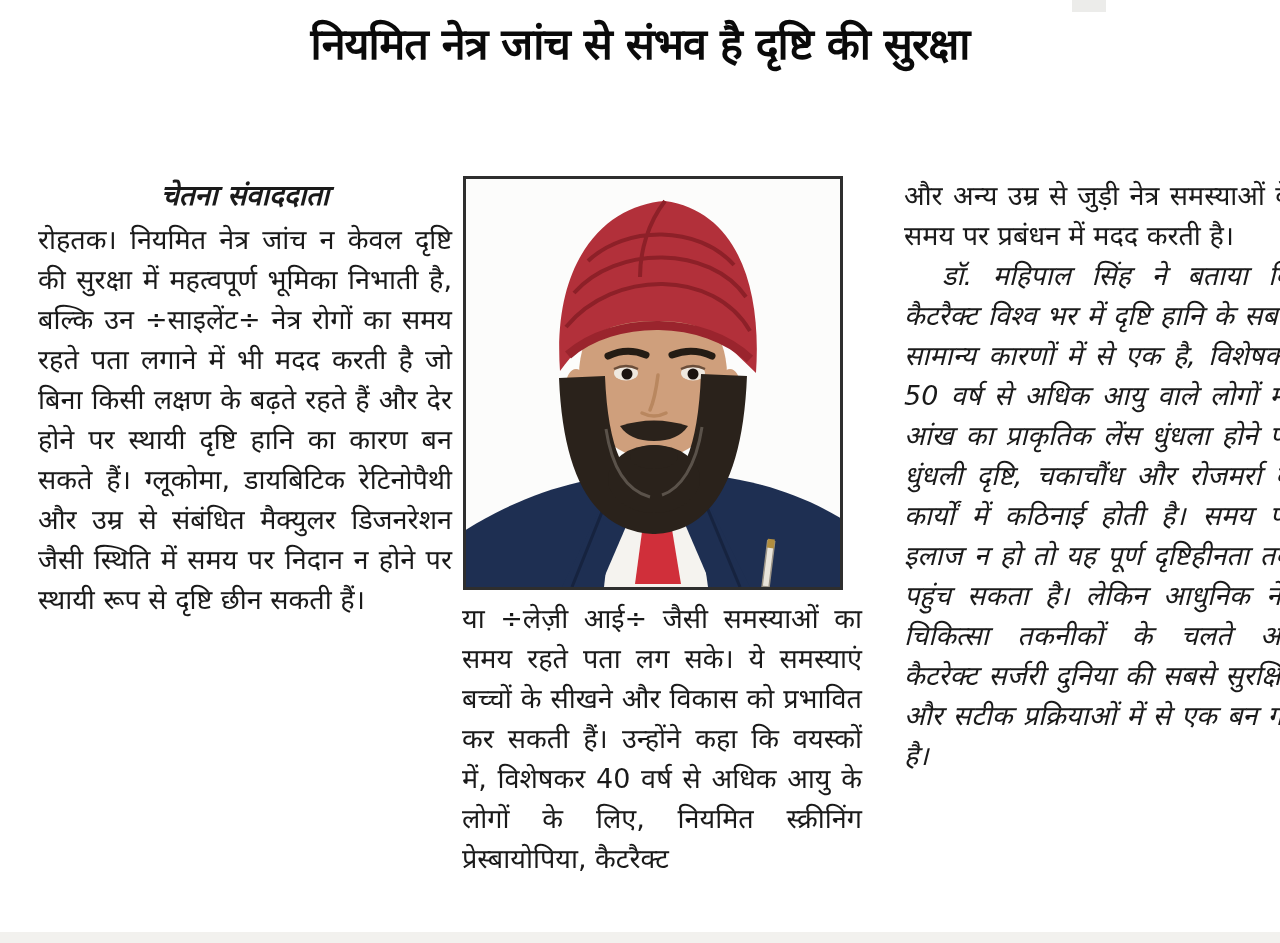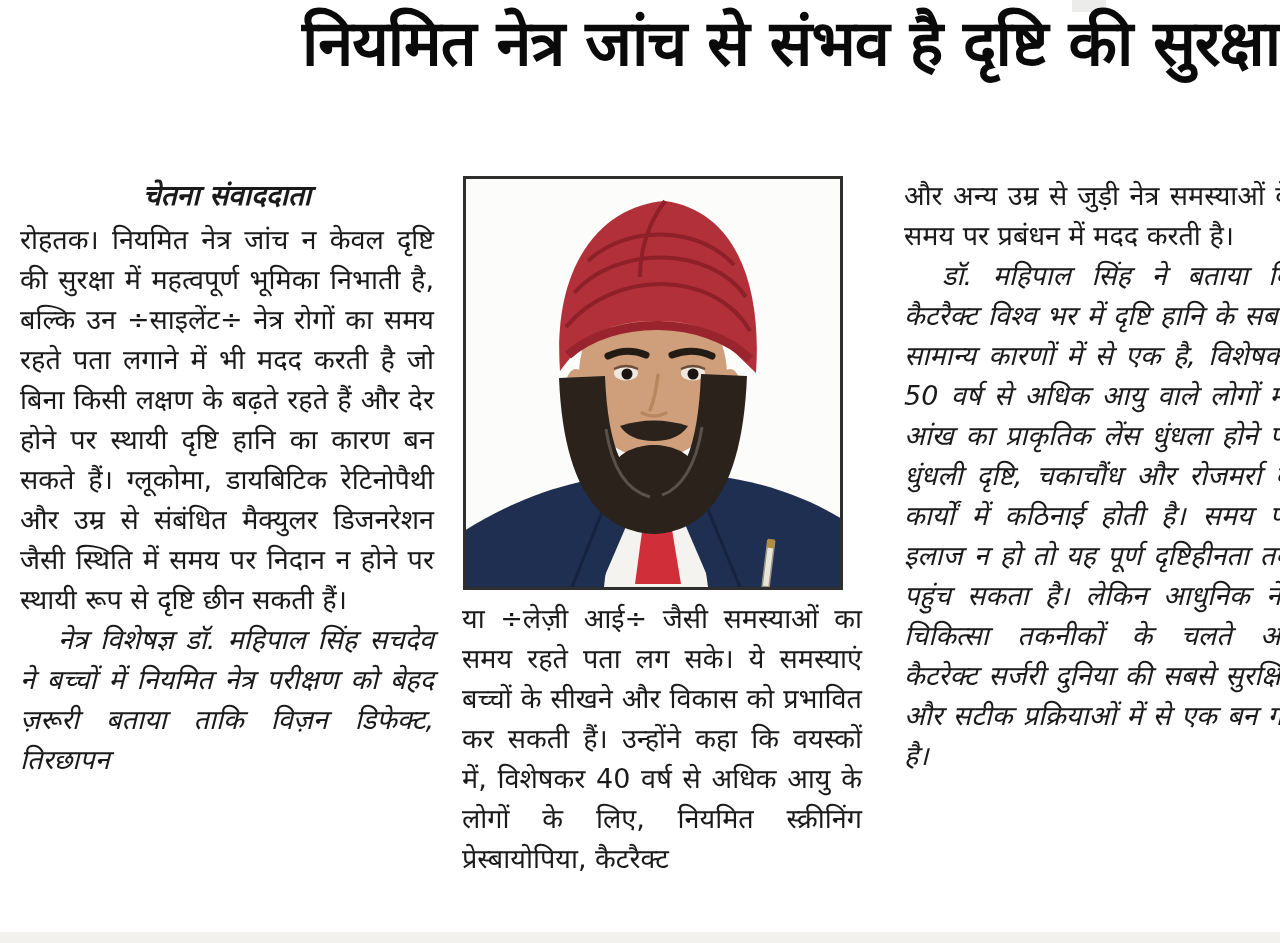--- a/index.html
+++ b/index.html
@@ -8,36 +8,36 @@
     background: #ffffff;
     position: relative;
     overflow: hidden;
     font-family: "DejaVu Sans", sans-serif;
     color: #161616;
     -webkit-font-smoothing: antialiased;
   }
   .headline {
     position: absolute;
     top: 2px; left: 0; width: 1280px;
-    text-align: right;
+    text-align: center;
     font-weight: 700;
-    font-size: 63px;
+    font-size: 43px;
     line-height: 84px;
     color: #0a0a0a;
     letter-spacing: -1px;
   }
   .col {
     position: absolute;
     top: 176px;
     text-align: justify;
     font-size: 27px;
     line-height: 40px;
     color: #1a1a1a;
   }
-  .col-left   { left: 20px;  width: 414px; }
+  .col-left   { left: 38px;  width: 414px; }
   .col-middle { left: 462px; width: 400px; }
   .col-right  { left: 904px; width: 392px; }
   .byline {
     text-align: center;
     font-weight: 700;
     font-style: italic;
     font-size: 28px;
     line-height: 40px;
     margin: 0 0 4px 0;
   }
@@ -70,21 +70,20 @@
 
 <div class="corner-smudge"></div>
 
 <header class="headline">
   <div>नियमित नेत्र जांच से संभव है दृष्टि की सुरक्षा</div>
 </header>
 
 <section class="col col-left">
   <div class="byline">चेतना संवाददाता</div>
   <p class="body-text"><span class="dateline">रोहतक।</span> <span>नियमित नेत्र जांच न केवल दृष्टि की सुरक्षा में महत्वपूर्ण भूमिका निभाती है, बल्कि उन ÷साइलेंट÷ नेत्र रोगों का समय रहते पता लगाने में भी मदद करती है जो बिना किसी लक्षण के बढ़ते रहते हैं और देर होने पर स्थायी दृष्टि हानि का कारण बन सकते हैं। ग्लूकोमा, डायबिटिक रेटिनोपैथी और उम्र से संबंधित मैक्युलर डिजनरेशन जैसी स्थिति में समय पर निदान न होने पर स्थायी रूप से दृष्टि छीन सकती हैं।</span></p>
-  <p class="body-text indent">नेत्र विशेषज्ञ डॉ. महिपाल सिंह सचदेव ने बच्चों में नियमित नेत्र परीक्षण को बेहद ज़रूरी बताया ताकि विज़न डिफेक्ट, तिरछापन</p>
 </section>
 
 <section class="col col-middle">
   <figure class="photo">
     <svg viewBox="0 0 374 408" xmlns="http://www.w3.org/2000/svg">
       <rect x="0" y="0" width="374" height="408" fill="#fcfcfb"></rect>
 
       <path d="M -2 410 L -2 352 C 58 314 120 296 187 293 C 258 293 320 306 376 340 L 376 410 Z" fill="#1e2f52"></path>
 
       <path d="M 151 294 L 226 293 L 242 408 L 138 408 Z" fill="#f5f3ef"></path>

